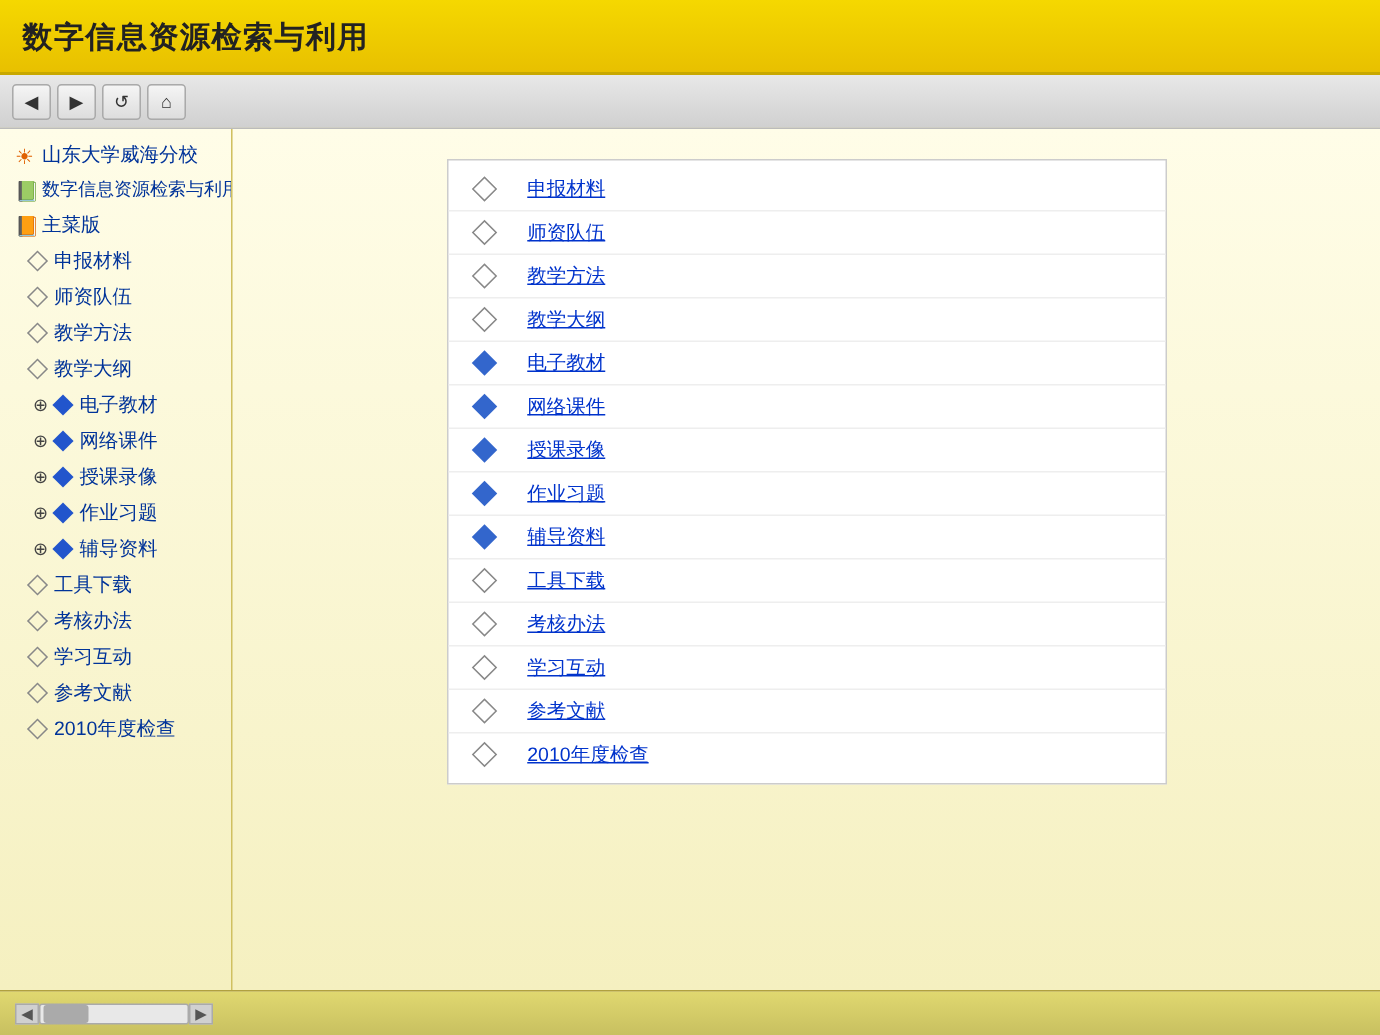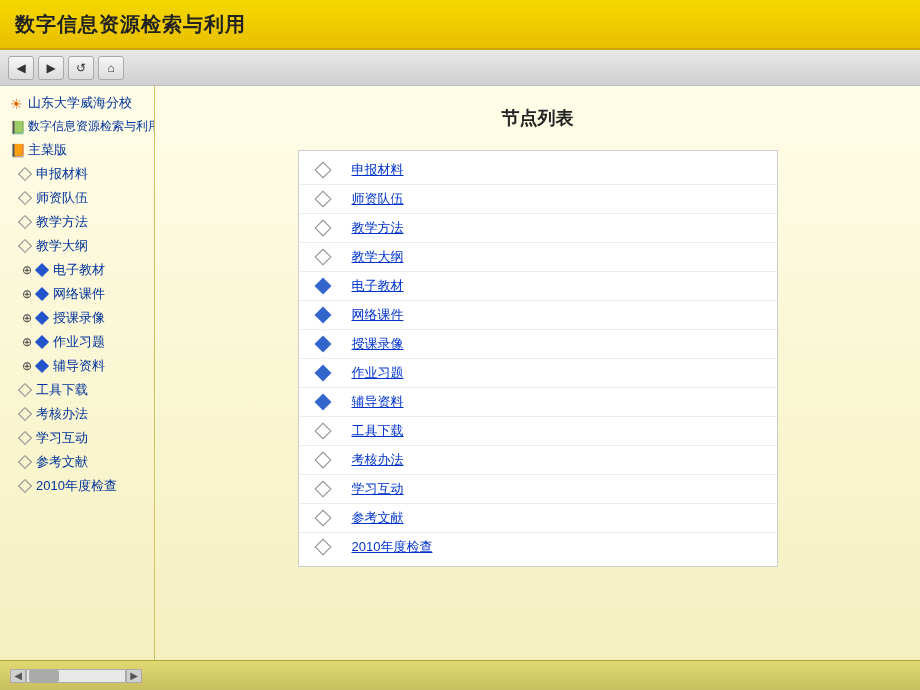--- a/index.html
+++ b/index.html
@@ -325,21 +325,20 @@
     </div>
     <div class="sidebar-item level1">
       <span class="icon-diamond-outline"></span>
       <span>2010年度检查</span>
     </div>
 
     <div class="sidebar-collapse-btn">◀</div>
   </div>
 
   <div class="content">
-    <div class="page-title">节点列表</div>
 
     <div class="node-table">
 
       <div class="node-row">
         <div class="node-icon">
             <div class="node-diamond-outline"></div>
           </div>
         <span class="node-link">申报材料</span>
       </div>
       <div class="node-row">

